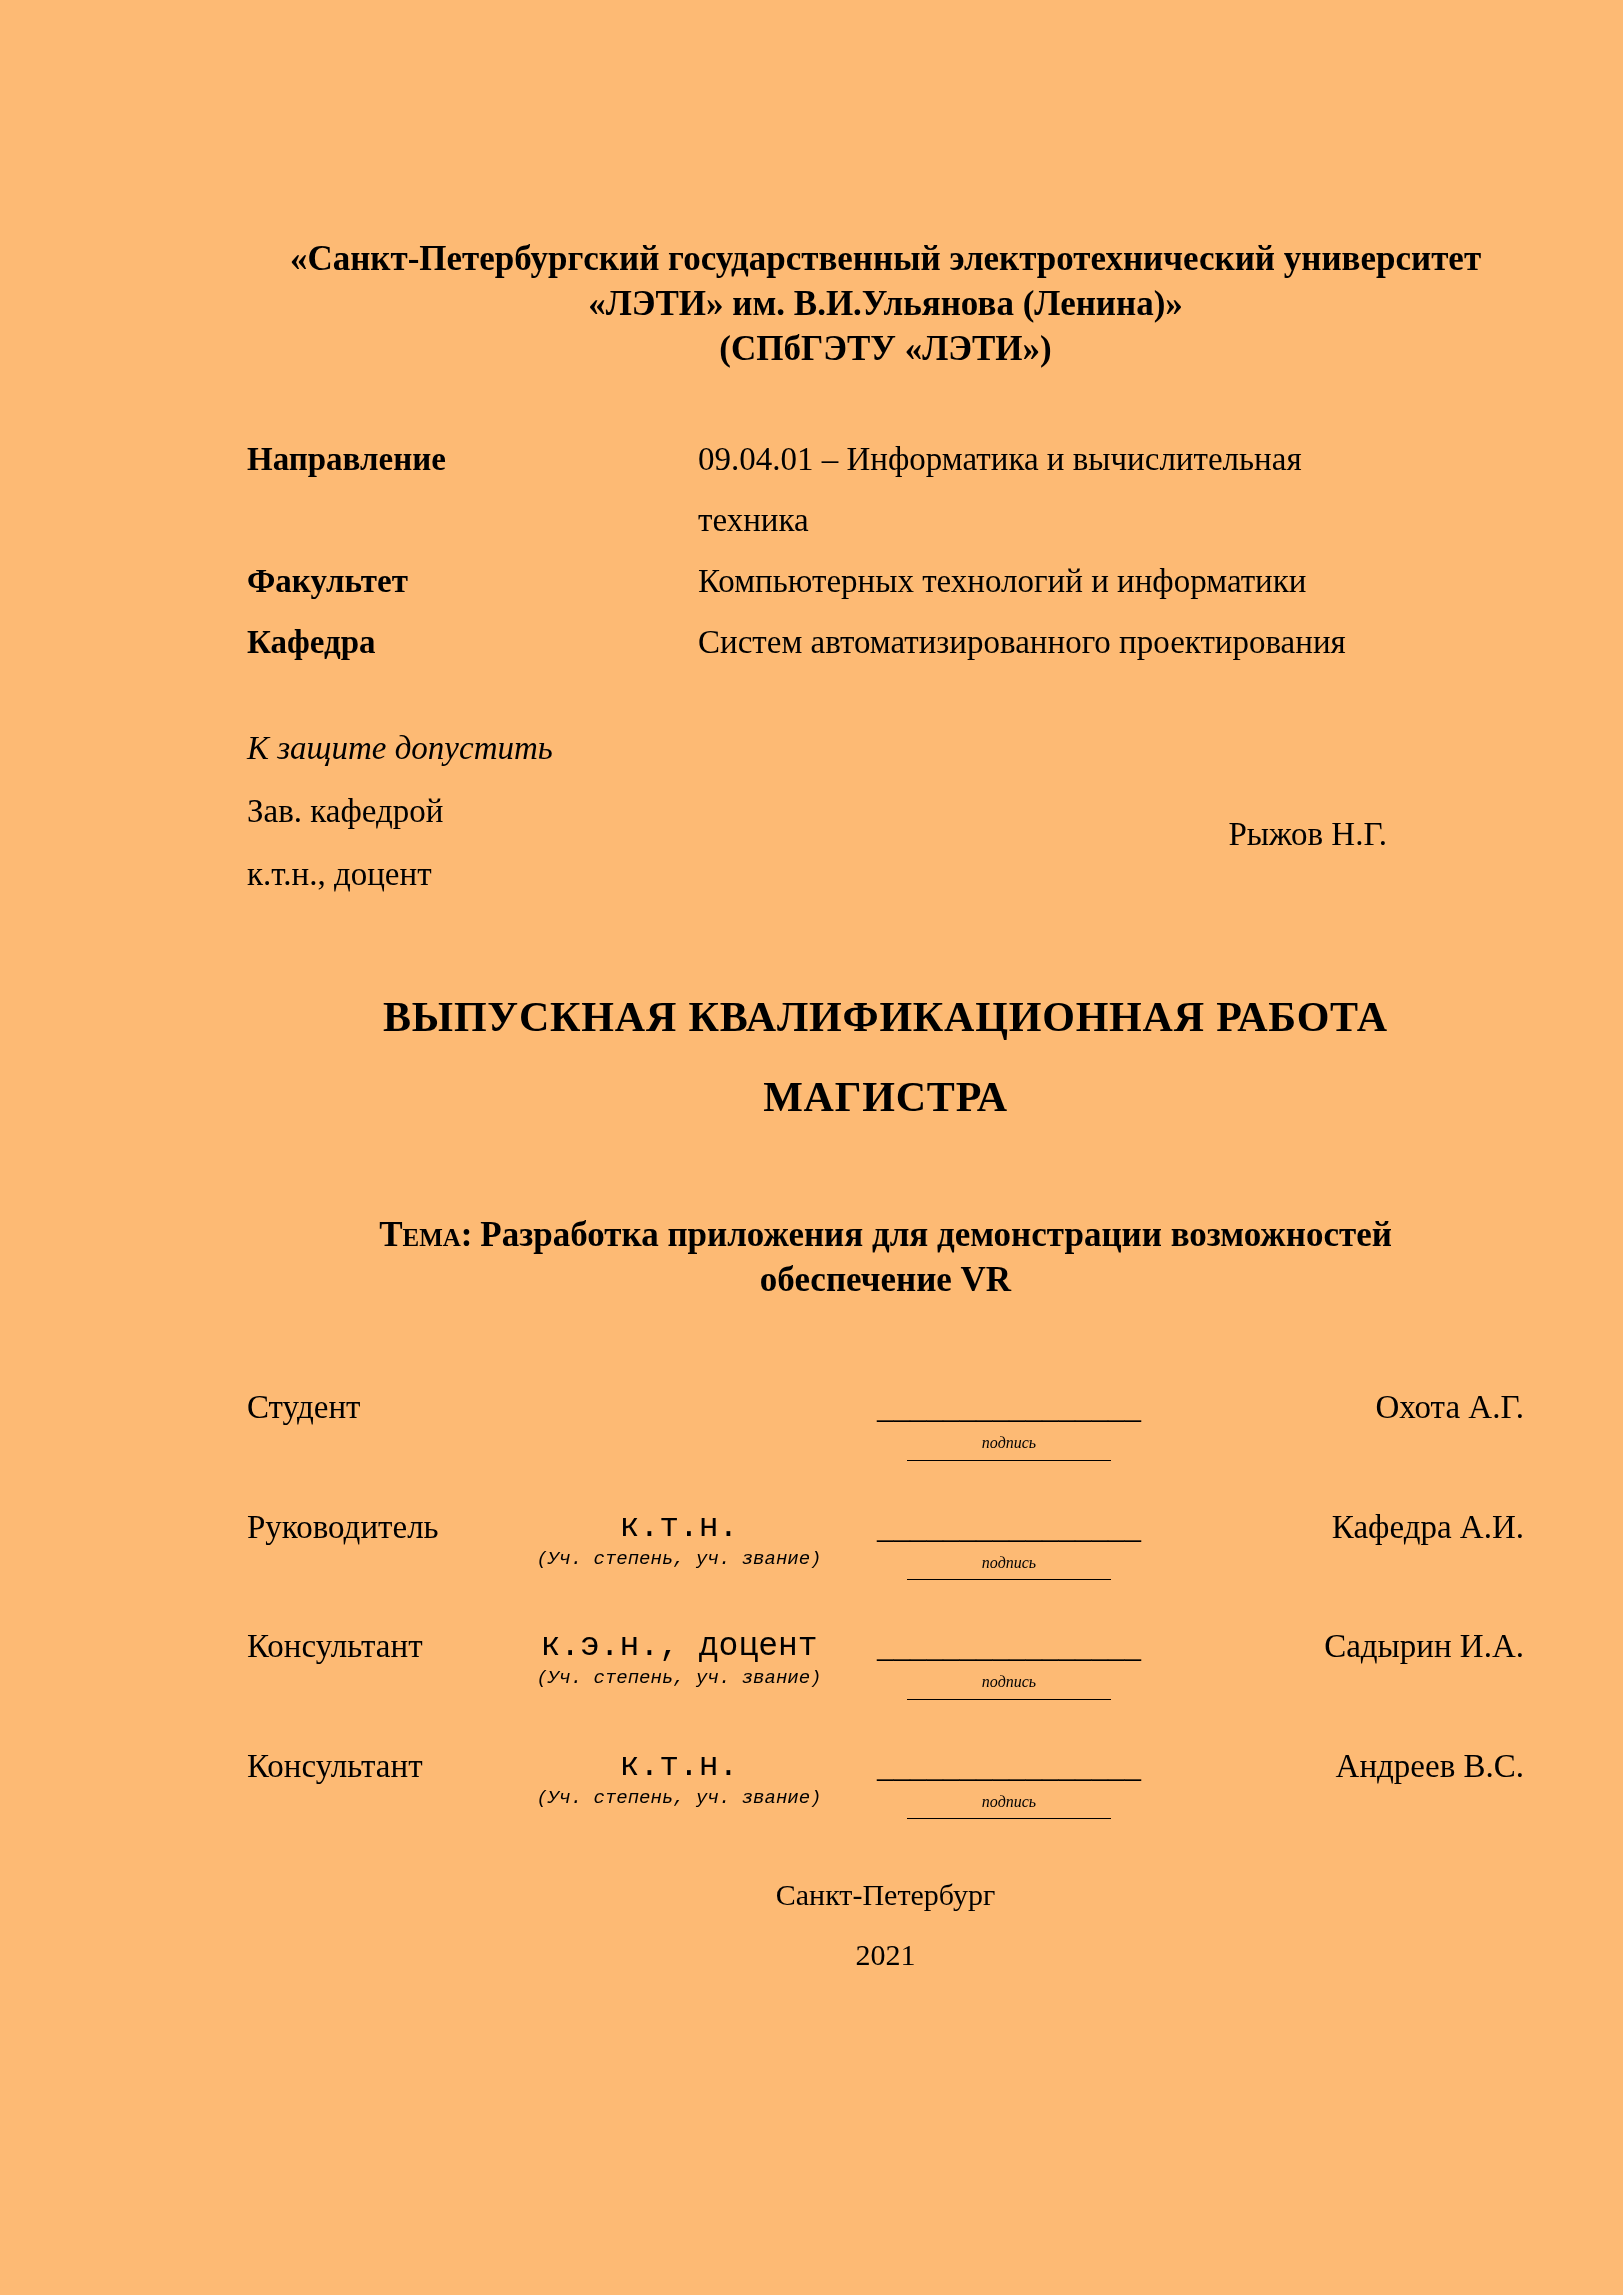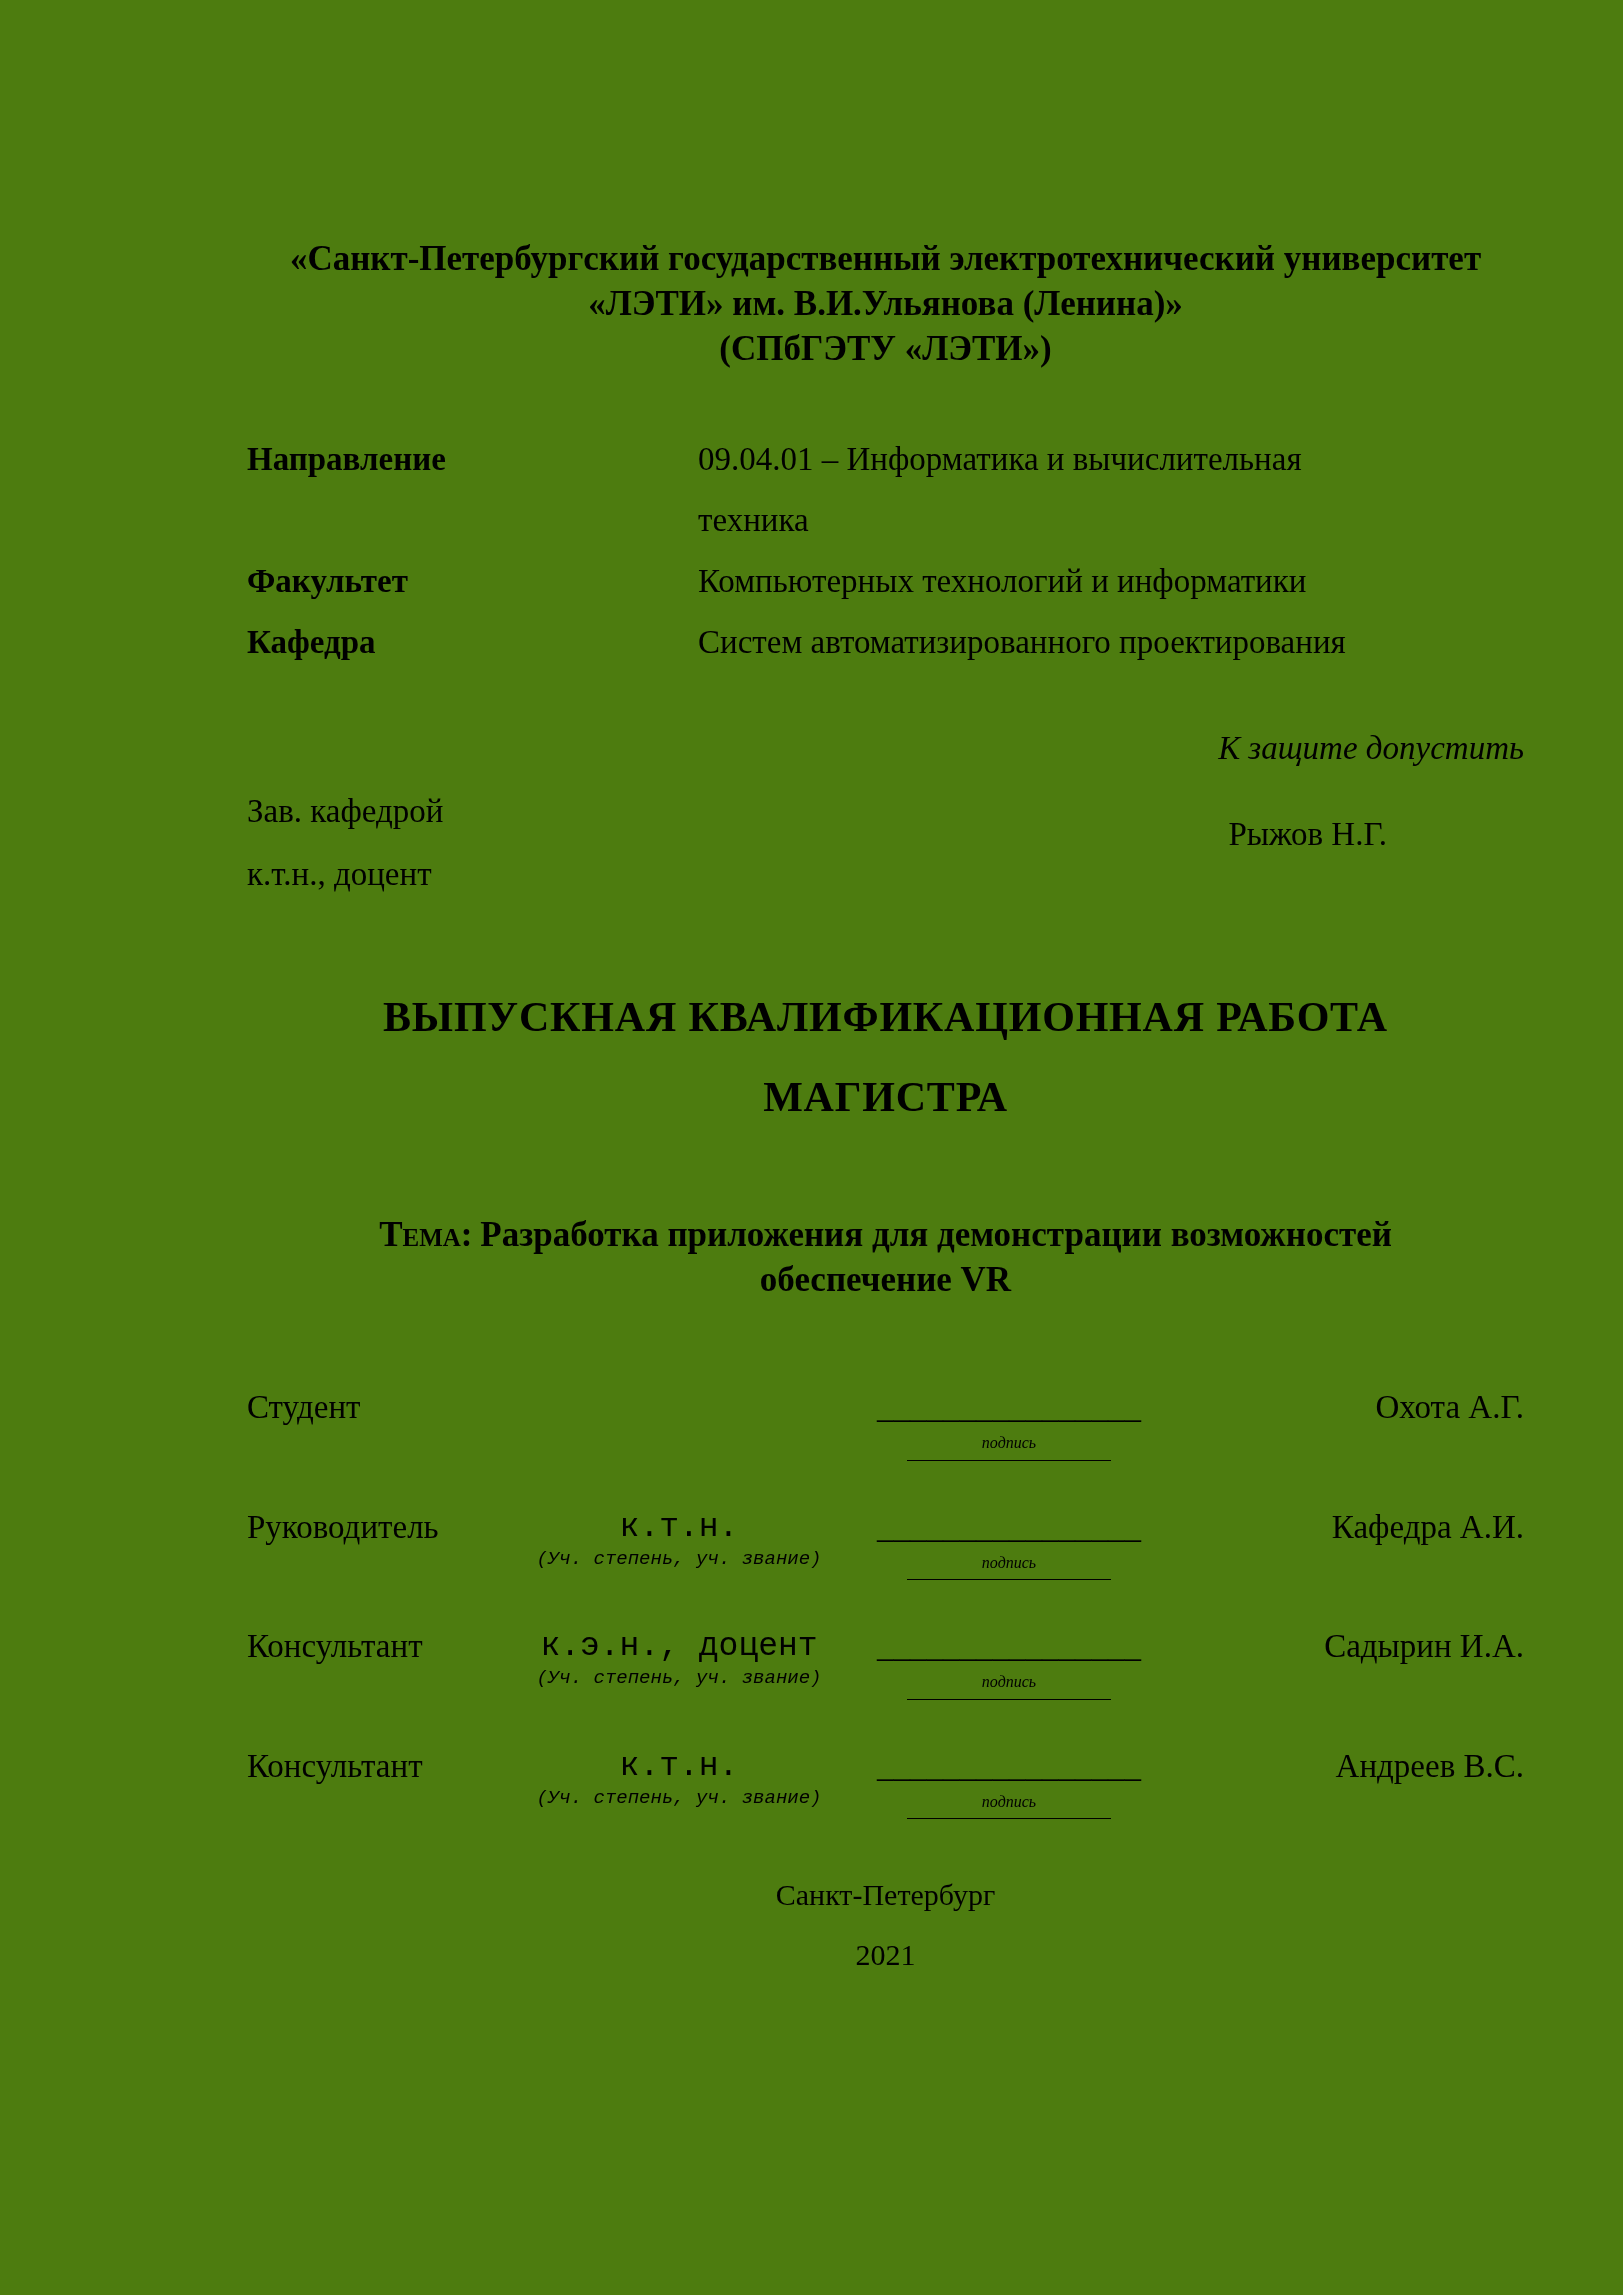--- a/index.html
+++ b/index.html
@@ -1,20 +1,20 @@
 <!DOCTYPE html>
 <html style="font-size:12.6px"><head>
 <meta charset="utf-8">
 <style>
   * { margin: 0; padding: 0; box-sizing: border-box; }
   html, body { background: #ffffff; }
   .page {
     width: 1623px;
     height: 2295px;
-    background: #4d7c0f;
+    background: #fdba74;
     color: #000000;
     font-family: "Liberation Serif", "DejaVu Serif", serif;
     font-size: 33px;
     padding: 236px 99px 0 247px;
     position: relative;
     overflow: hidden;
   }
 
   
   .header {
@@ -25,21 +25,21 @@
   }
 
   
   .fields { margin-top: 58px; }
   .field-row { display: flex; line-height: 61px; }
   .field-label { font-weight: bold; width: 451px; flex: none; }
   .field-value { max-width: 707px; }
 
   
   .approval { margin-top: 44px; position: relative; line-height: 63px; }
-  .italic { font-style: italic; text-align: right; }
+  .italic { font-style: italic; }
   .approval-name { position: absolute; right: 137px; top: 100px; line-height: 35px; }
 
   
   .title-block {
     margin-top: 71px;
     text-align: center;
     font-weight: bold;
     font-size: 42px;
     line-height: 80px;
     letter-spacing: 0.8px;

